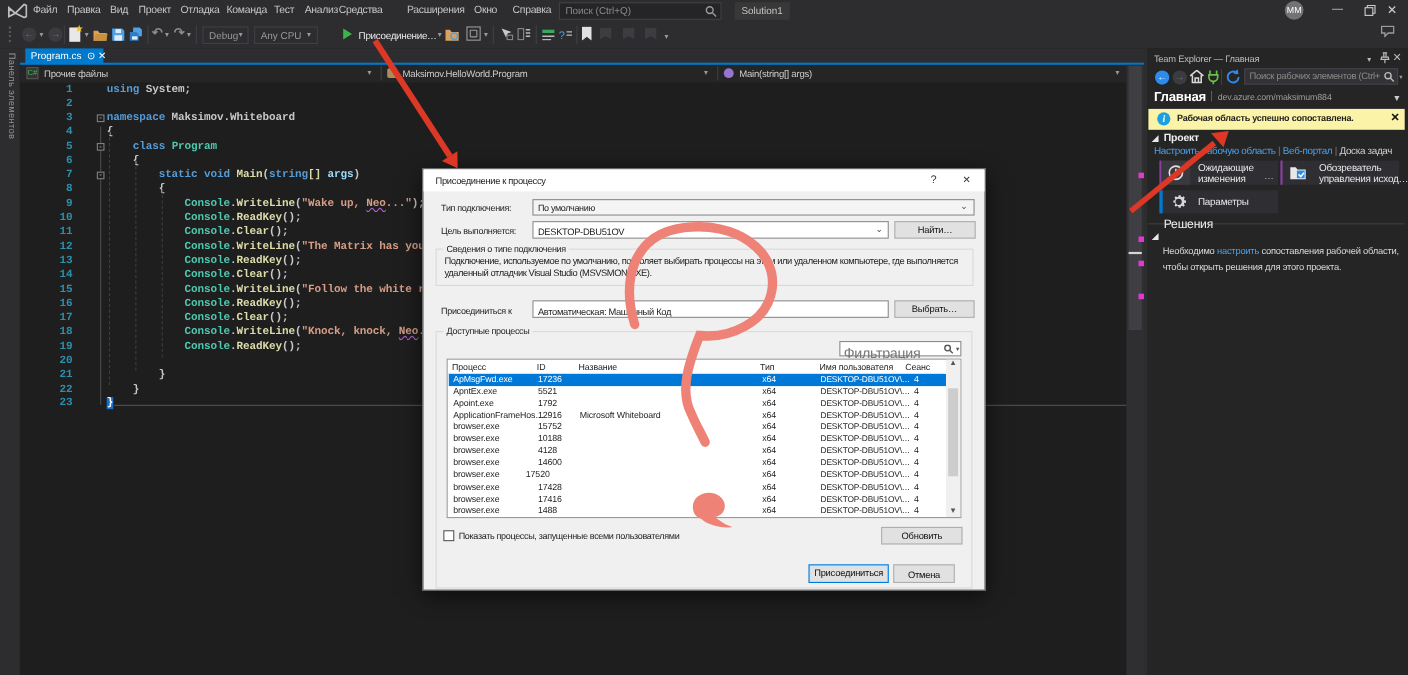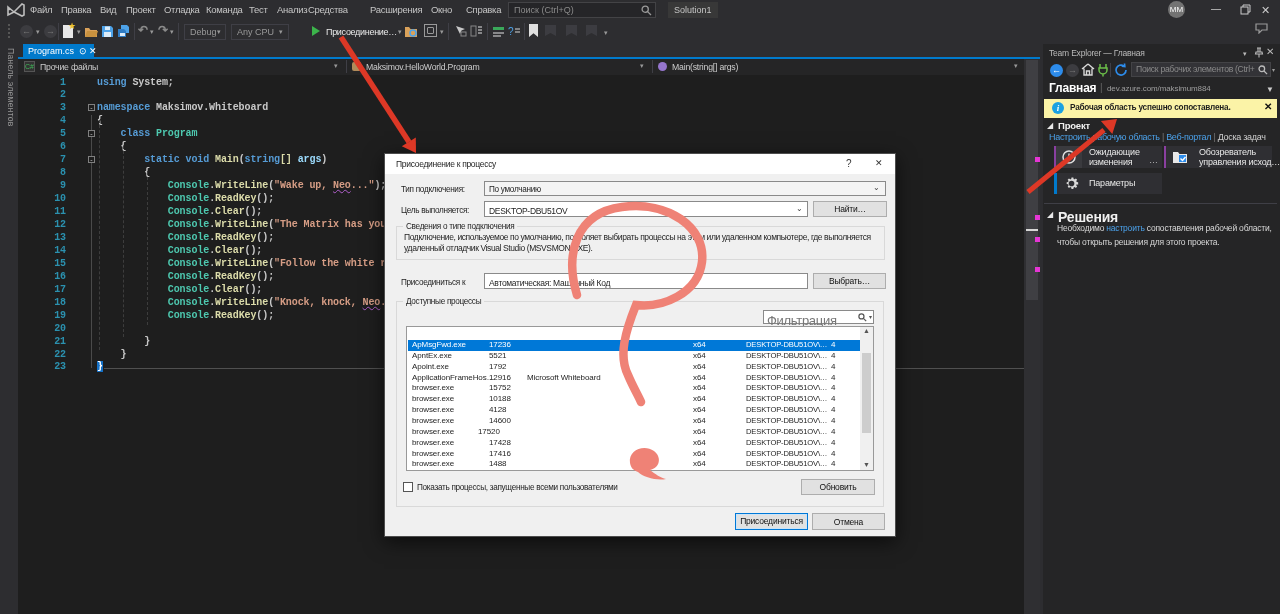--- a/index.html
+++ b/index.html
@@ -256,21 +256,21 @@
   </svg>
 <div class="ab" style="left:1199px;top:147px;font-size:9px;line-height:10px;color:#e8e8e8;letter-spacing:-0.2px;white-space:nowrap">Обозреватель<br>управления исход…</div>
 <div class="tile" style="left:1054px;top:173px;width:108px;height:21px;border-left:3px solid #007acc"></div>
 <svg class="ab" style="left:1063px;top:175px" width="17" height="17" viewBox="0 0 24 24">
     <path fill="#d8d8d8" d="M12 8a4 4 0 1 0 0 8 4 4 0 0 0 0-8zm9.4 5.6l-2.1-.4a7 7 0 0 1-.6 1.5l1.3 1.7-1.8 1.8-1.7-1.3c-.5.3-1 .5-1.5.6l-.4 2.1h-2.6l-.4-2.1a7 7 0 0 1-1.5-.6l-1.7 1.3-1.8-1.8 1.3-1.7c-.3-.5-.5-1-.6-1.5l-2.1-.4v-2.6l2.1-.4c.1-.5.3-1 .6-1.5L6.6 6.6l1.8-1.8 1.7 1.3c.5-.3 1-.5 1.5-.6l.4-2.1h2.6l.4 2.1c.5.1 1 .3 1.5.6l1.7-1.3 1.8 1.8-1.3 1.7c.3.5.5 1 .6 1.5l2.1.4z"></path>
     <circle cx="12" cy="12" r="2.6" fill="#2f2f33"></circle>
   </svg>
 <div class="ab" style="left:1089px;top:178px;font-size:9px;color:#e8e8e8;letter-spacing:-0.2px">Параметры</div>
 <div class="ab" style="left:1044px;top:203px;width:233px;height:1px;background:#3f3f46"></div>
 <span class="ab" style="left:1047px;top:210px;color:#e8e8e8;font-size:8px">◢</span>
-<span class="ab" style="left:1058px;top:209px;font-size:14px;font-weight:bold;color:#f0f0f0;letter-spacing:-0.2px">Решения</span>
+<span class="ab" style="left:1058px;top:198px;font-size:11px;font-weight:normal;color:#f0f0f0;letter-spacing:-0.2px">Решения</span>
 <div class="ab" style="left:1057px;top:221px;width:218px;font-size:8.5px;line-height:14px;color:#d8d8d8;letter-spacing:-0.2px">Необходимо <span class="lnk">настроить</span> сопоставления рабочей области, чтобы открыть решения для этого проекта.</div>
 <div class="ab" style="left:384px;top:153px;width:512px;height:384px;background:#f0f0f0;border:1px solid #4d4d4d;box-shadow:0 5px 18px rgba(0,0,0,.6);font-size:8.2px;color:#1e1e1e">
 <div class="ab" style="left:0;top:0;width:510px;height:20px;background:#ffffff"></div>
 <span class="ab" style="left:11px;top:5px;font-size:8.5px;color:#1e1e1e;letter-spacing:-0.3px">Присоединение к процессу</span>
 <span class="ab" style="left:461px;top:4px;font-size:10px;color:#333">?</span>
 <span class="ab" style="left:490px;top:4px;font-size:9px;color:#333">✕</span>
 <span class="lbl" style="left:16px;top:31px">Тип подключения:</span>
 <div class="ab" style="left:99px;top:27px;width:402px;height:15px;background:#f4f4f4;border:1px solid #8a8a8a"></div>
 <span class="lbl" style="left:104px;top:31px">По умолчанию</span>
 <span class="ab" style="left:488px;top:29px;font-size:8px;color:#444">⌄</span>
@@ -280,30 +280,38 @@
 <span class="ab" style="left:411px;top:50px;font-size:8px;color:#444">⌄</span>
 <div class="btn" style="left:428px;top:47px;width:74px;height:16px;line-height:15px">Найти…</div>
 <div class="grp" style="left:11px;top:72px;width:489px;height:34px">
 <span class="glab">Сведения о типе подключения</span>
 <div class="ab" style="left:7px;top:5px;width:478px;font-size:8.5px;line-height:11px;color:#1e1e1e;letter-spacing:-0.4px">Подключение, используемое по умолчанию, позволяет выбирать процессы на этом или удаленном компьютере, где выполняется удаленный отладчик Visual Studio (MSVSMON.EXE).</div>
 </div>
 <span class="lbl" style="left:16px;top:124px">Присоединиться к</span>
 <div class="ab" style="left:99px;top:119px;width:324px;height:16px;background:#fff;border:1px solid #8a8a8a"></div>
 <span class="lbl" style="left:104px;top:124px;font-size:8.5px">Автоматическая: Машинный Код</span>
 <div class="btn" style="left:428px;top:119px;width:73px;height:16px;line-height:15px">Выбрать…</div>
-<div class="grp" style="left:11px;top:147px;width:488px;height:206px">
+<div class="grp" style="left:11px;top:147px;width:488px;height:234px">
 <span class="glab">Доступные процессы</span>
 <div class="ab" style="left:366px;top:8px;width:111px;height:14px;background:#fff;border:1px solid #8a8a8a"></div>
 <span class="ab" style="left:370px;top:11px;font-size:13px;letter-spacing:-0.3px;color:#777">Фильтрация процессов</span>
 <svg class="ab" style="left:461px;top:11px" width="9" height="9" viewBox="0 0 11 11">
         <circle cx="4.2" cy="4.2" r="3.1" fill="none" stroke="#555" stroke-width="1.5"></circle>
         <line x1="6.6" y1="6.6" x2="10" y2="10" stroke="#555" stroke-width="1.5"></line>
       </svg>
 <span class="ab" style="left:472px;top:11px;font-size:6px;color:#555">▾</span>
 <div class="ab" style="left:9px;top:24px;width:468px;height:145px;background:#fff;border:1px solid #999">
+<div class="ab" style="left:0;top:0;width:452px;height:13px;border-bottom:1px solid #e0e0e0">
+<span class="ab" style="left:4px;top:2px;font-size:8px;letter-spacing:-0.1px;color:#1e1e1e;white-space:nowrap">Процесс</span>
+<span class="ab" style="left:81px;top:2px;font-size:8px;letter-spacing:-0.1px;color:#1e1e1e;white-space:nowrap">ID</span>
+<span class="ab" style="left:119px;top:2px;font-size:8px;letter-spacing:-0.1px;color:#1e1e1e;white-space:nowrap">Название</span>
+<span class="ab" style="left:284px;top:2px;font-size:8px;letter-spacing:-0.1px;color:#1e1e1e;white-space:nowrap">Тип</span>
+<span class="ab" style="left:338px;top:2px;font-size:8px;letter-spacing:-0.1px;color:#1e1e1e;white-space:nowrap">Имя пользователя</span>
+<span class="ab" style="left:416px;top:2px;font-size:8px;letter-spacing:-0.1px;color:#1e1e1e;white-space:nowrap">Сеанс</span>
+</div>
 <div class="trow" style="top:13.00px;background:#0078d7;color:#fff">
 <span class="tc" style="left:4px">ApMsgFwd.exe</span>
           <span class="tc" style="left:81px">17236</span>
           <span class="tc" style="left:119px"></span>
           <span class="tc" style="left:285px">x64</span>
           <span class="tc" style="left:338px;font-size:7.6px;letter-spacing:-0.15px">DESKTOP-DBU51OV\…</span>
           <span class="tc" style="left:423px">4</span>
 </div>
 <div class="trow" style="top:23.85px;">
 <span class="tc" style="left:4px">ApntEx.exe</span>
@@ -396,21 +404,21 @@
 <div class="ab" style="left:453px;top:0;width:13px;height:143px;background:#f0f0f0"></div>
 <span class="ab" style="left:456px;top:0px;font-size:7px;color:#555">▲</span>
 <span class="ab" style="left:456px;top:134px;font-size:7px;color:#555">▼</span>
 <div class="ab" style="left:455px;top:26px;width:9px;height:80px;background:#cdcdcd"></div>
 </div>
 <div class="ab" style="left:6px;top:180px;width:10px;height:10px;background:#fff;border:1px solid #555"></div>
 <span class="ab" style="left:20px;top:181px;font-size:8.2px;letter-spacing:-0.3px;color:#1e1e1e;white-space:nowrap">Показать процессы, запущенные всеми пользователями</span>
 <div class="btn" style="left:404px;top:177px;width:74px;height:16px;line-height:15px">Обновить</div>
 </div>
 <div class="btn" style="left:350px;top:359px;width:73px;height:17px;line-height:15px;border:1px solid #0078d7;box-shadow:inset 0 0 0 1px #cce4f7">Присоединиться</div>
-<div class="btn" style="left:427px;top:359px;width:73px;height:17px;line-height:16px">Отмена</div>
+<div class="btn" style="left:427px;top:359px;width:56px;height:17px;line-height:16px">Отмена</div>
 </div>
 <svg class="ab" style="left:0;top:0;pointer-events:none" width="1280" height="614" viewBox="0 0 1280 614">
 <line x1="341" y1="37" x2="409" y2="142" stroke="#dd3826" stroke-width="5.5"></line>
 <polygon points="416,153 415.8,137.4 401.8,146.3" fill="#dd3826"></polygon>
 <path d="M577,295 C565,255 575,213 622,207 C668,201 706,227 702,262 C698,294 662,308 636,305 C626,330 618,355 628,375 C633,387 638,395 641,402" fill="none" stroke="#ef8276" stroke-width="8.5" stroke-linecap="round"></path>
 <path d="M630,463 C628,450 644,444 654,451 C662,457 660,468 650,470 C655,474 661,478 666,479 C657,481 643,477 638,472 C633,470 631,468 630,463 Z" fill="#ef8276"></path>
 <line x1="1028" y1="192" x2="1104" y2="130" stroke="#dd3826" stroke-width="5"></line>
 <polygon points="1117,119 1112.3,133.9 1100.9,121.1" fill="#dd3826"></polygon>
 </svg>
 </body></html>

